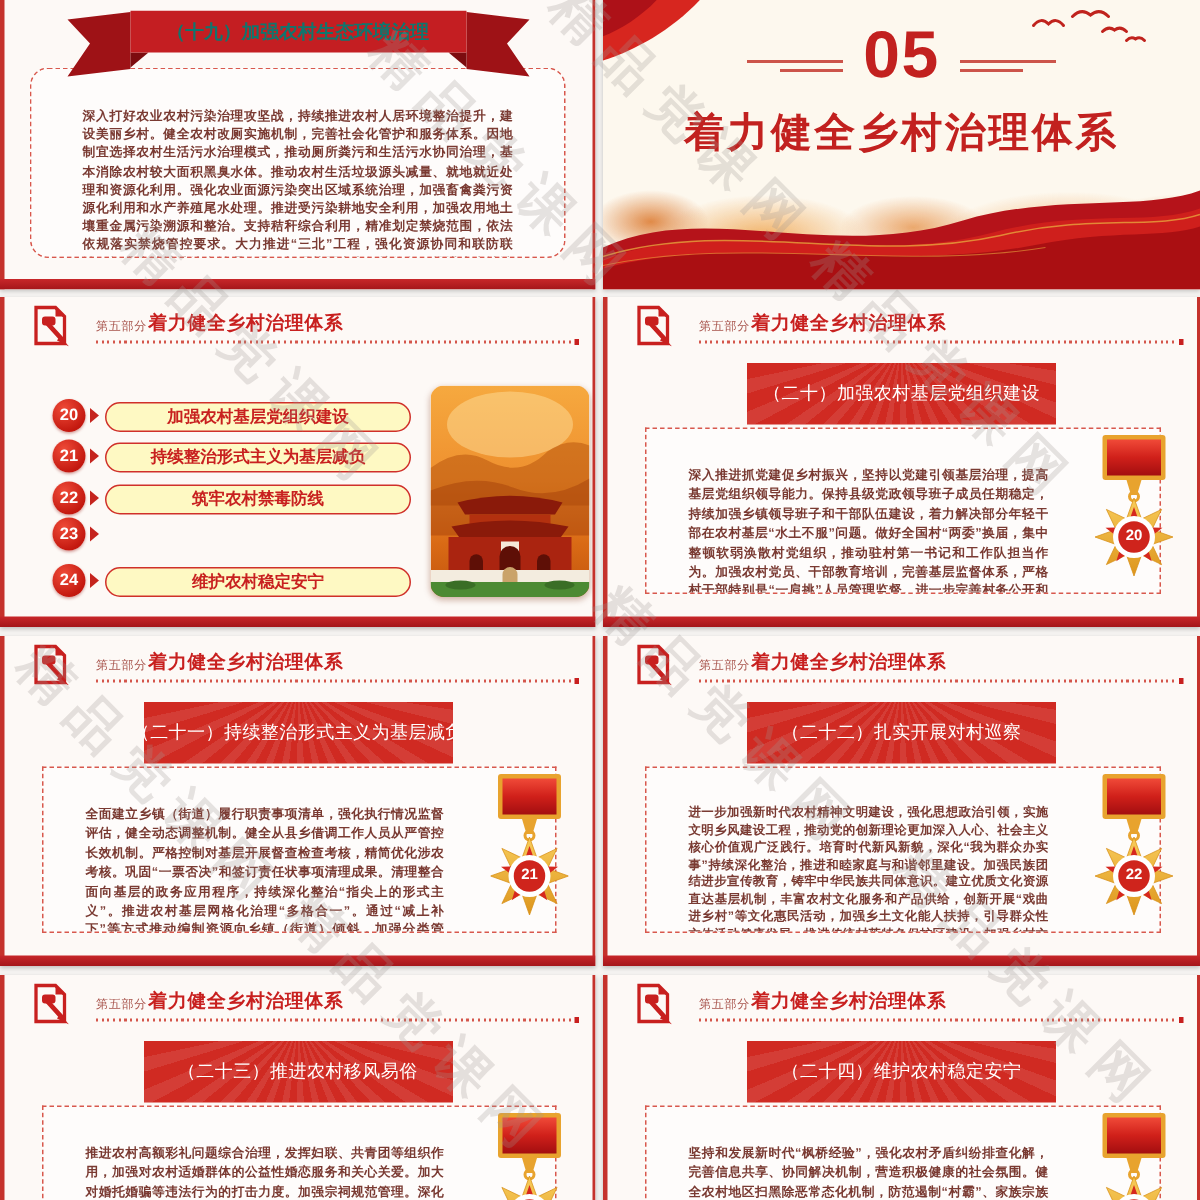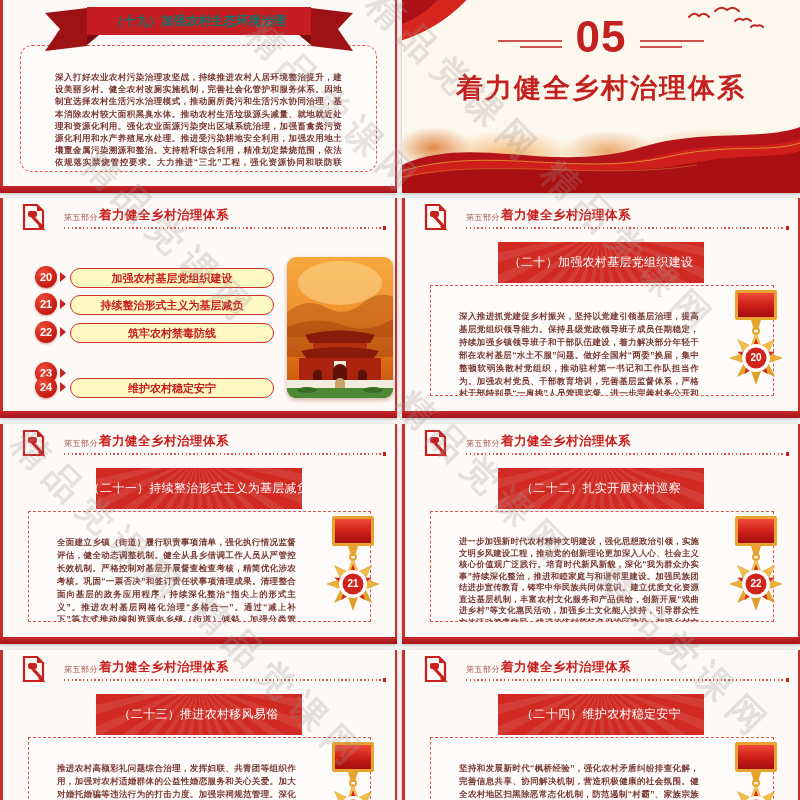--- a/index.html
+++ b/index.html
@@ -180,21 +180,21 @@
     <div class="item" style="top:95px">
       <span class="num">21</span>
       <i class="tri"></i>
       <span class="pill">持续整治形式主义为基层减负</span>
     </div>
     <div class="item" style="top:123px">
       <span class="num">22</span>
       <i class="tri"></i>
       <span class="pill">筑牢农村禁毒防线</span>
     </div>
-    <div class="item" style="top:164px">
+    <div class="item" style="top:147px">
       <span class="num">23</span>
       <i class="tri"></i>
     </div>
     <div class="item" style="top:178px">
       <span class="num">24</span>
       <i class="tri"></i>
       <span class="pill">维护农村稳定安宁</span>
     </div>
     <div class="agenda-img">
       <svg viewBox="0 0 106 141" width="106" height="141">

